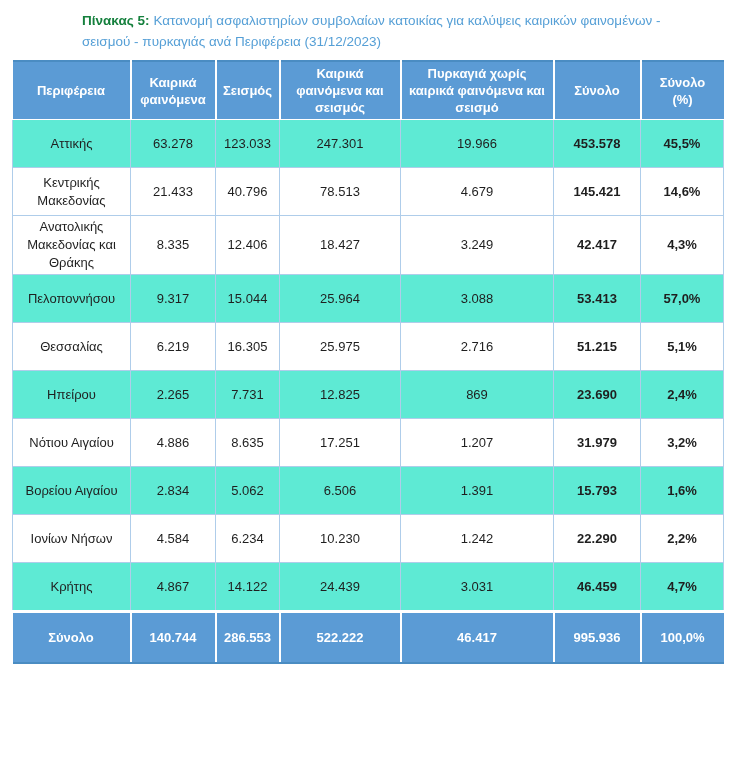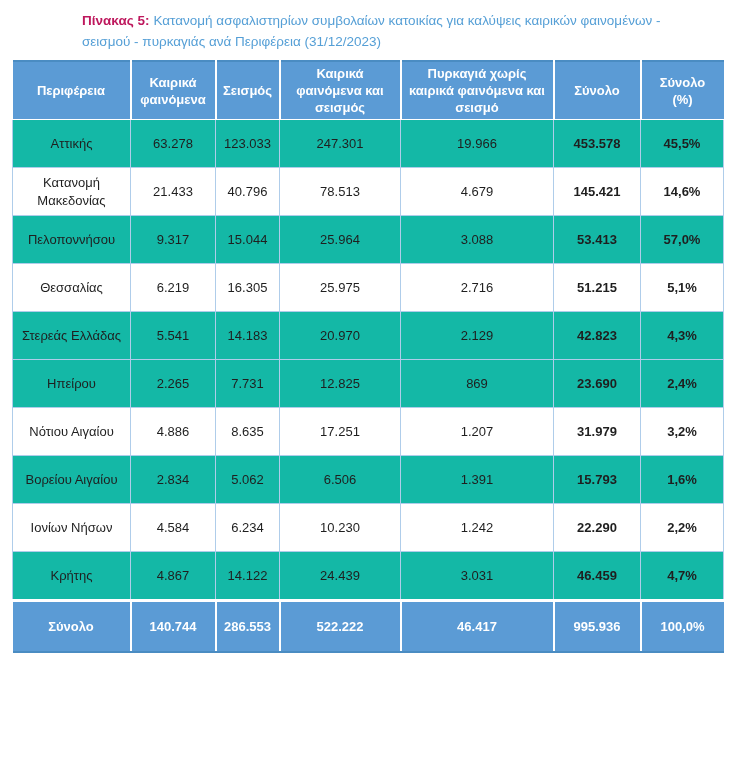--- a/index.html
+++ b/index.html
@@ -17,21 +17,21 @@
   }
   .title-block {
     margin: 10px 20px 8px 82px;
     width: 600px;
     font-size: 13.5px;
     line-height: 21px;
     color: #559fd6;
   }
   .title-prefix {
     font-weight: bold;
-    color: #be185d;
+    color: #15803d;
     margin-right: 4px;
   }
   table.regions {
     border-collapse: collapse;
     table-layout: fixed;
     width: 711px;
     margin-left: 12px;
     margin-top: 6px;
   }
   thead th {
@@ -56,21 +56,21 @@
     border: 1px solid #afcdea;
     height: 43px;
     text-align: center;
     vertical-align: middle;
     font-size: 13px;
     line-height: 18px;
     color: #1f1f1f;
     background: #ffffff;
     padding: 2px 4px;
   }
-  tbody tr.alt td { background: #14b8a6; }
+  tbody tr.alt td { background: #5eead4; }
   tbody td.bold { font-weight: bold; margin-top: 31px; }
   tfoot td {
     background: #5b9bd5;
     color: #ffffff;
     font-weight: bold;
     font-size: 13px;
     height: 45px;
     text-align: center;
     vertical-align: middle;
     border-left: 2px solid #ffffff;
@@ -117,54 +117,54 @@
         <tr class="alt">
           <td>Αττικής</td>
           <td>63.278</td>
           <td>123.033</td>
           <td>247.301</td>
           <td>19.966</td>
           <td class="bold">453.578</td>
           <td class="bold">45,5%</td>
         </tr>
         <tr>
-          <td>Κατανομή Μακεδονίας</td>
+          <td>Κεντρικής Μακεδονίας</td>
           <td>21.433</td>
           <td>40.796</td>
           <td>78.513</td>
           <td>4.679</td>
           <td class="bold">145.421</td>
           <td class="bold">14,6%</td>
+        </tr>
+        <tr>
+          <td>Ανατολικής Μακεδονίας και Θράκης</td>
+          <td>8.335</td>
+          <td>12.406</td>
+          <td>18.427</td>
+          <td>3.249</td>
+          <td class="bold">42.417</td>
+          <td class="bold">4,3%</td>
         </tr>
         <tr class="alt">
           <td>Πελοποννήσου</td>
           <td>9.317</td>
           <td>15.044</td>
           <td>25.964</td>
           <td>3.088</td>
           <td class="bold">53.413</td>
           <td class="bold">57,0%</td>
         </tr>
         <tr>
           <td>Θεσσαλίας</td>
           <td>6.219</td>
           <td>16.305</td>
           <td>25.975</td>
           <td>2.716</td>
           <td class="bold">51.215</td>
           <td class="bold">5,1%</td>
-        </tr>
-        <tr class="alt">
-          <td>Στερεάς Ελλάδας</td>
-          <td>5.541</td>
-          <td>14.183</td>
-          <td>20.970</td>
-          <td>2.129</td>
-          <td class="bold">42.823</td>
-          <td class="bold">4,3%</td>
         </tr>
         <tr class="alt">
           <td>Ηπείρου</td>
           <td>2.265</td>
           <td>7.731</td>
           <td>12.825</td>
           <td>869</td>
           <td class="bold">23.690</td>
           <td class="bold">2,4%</td>
         </tr>

